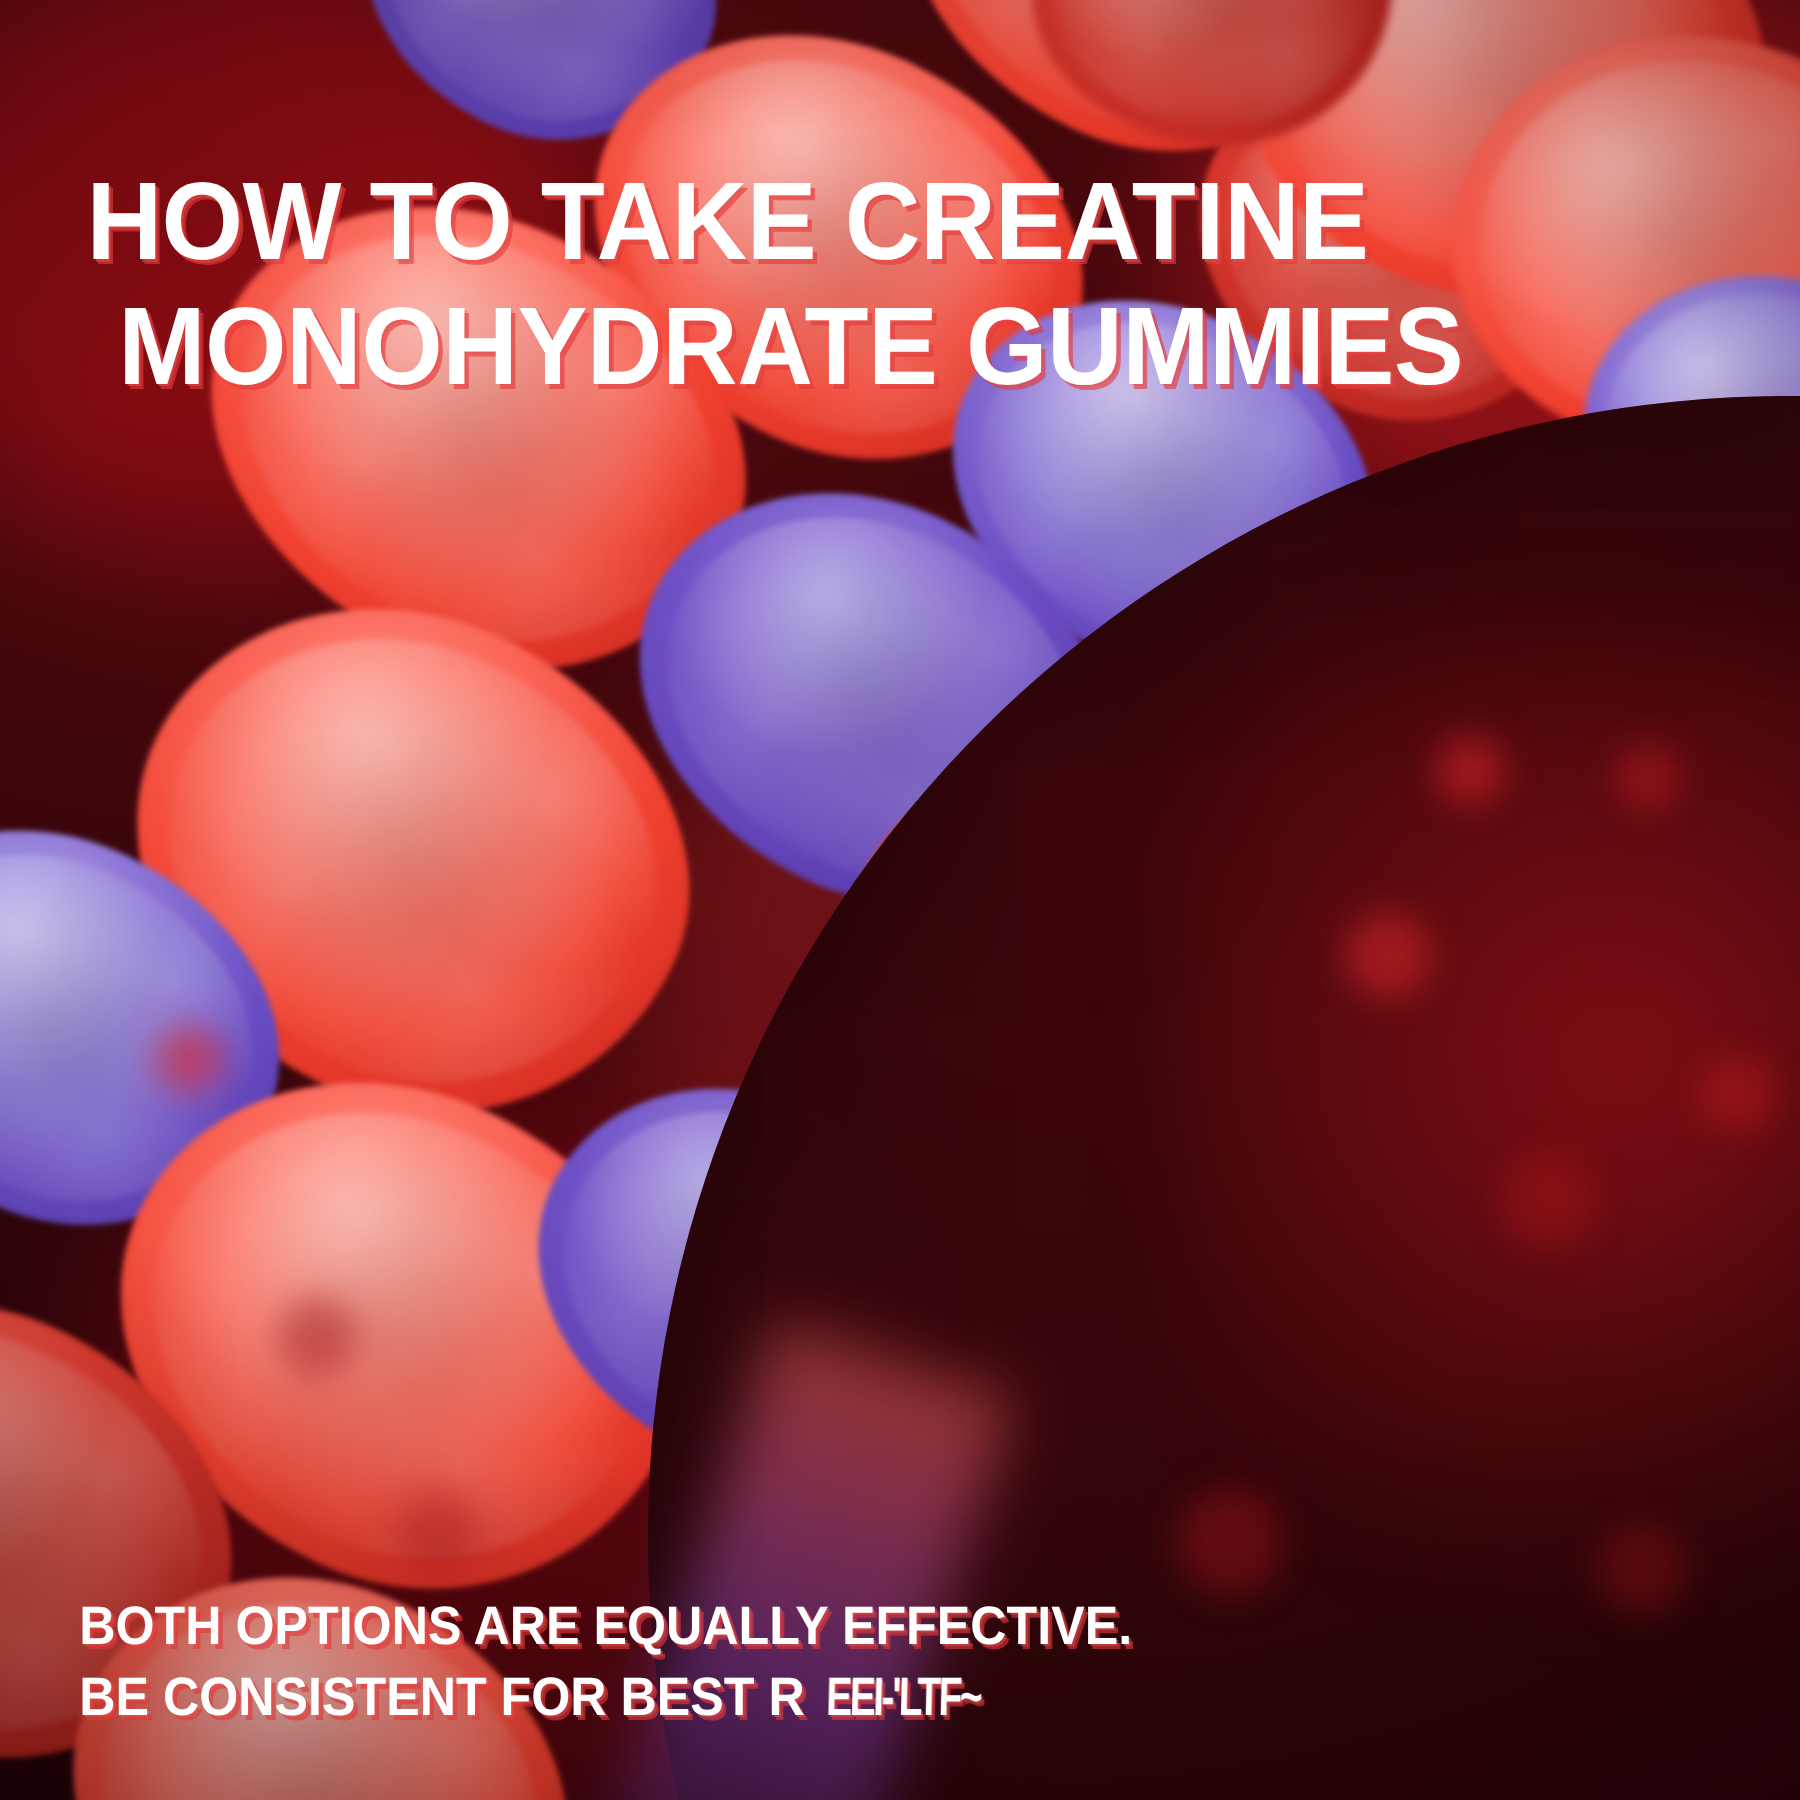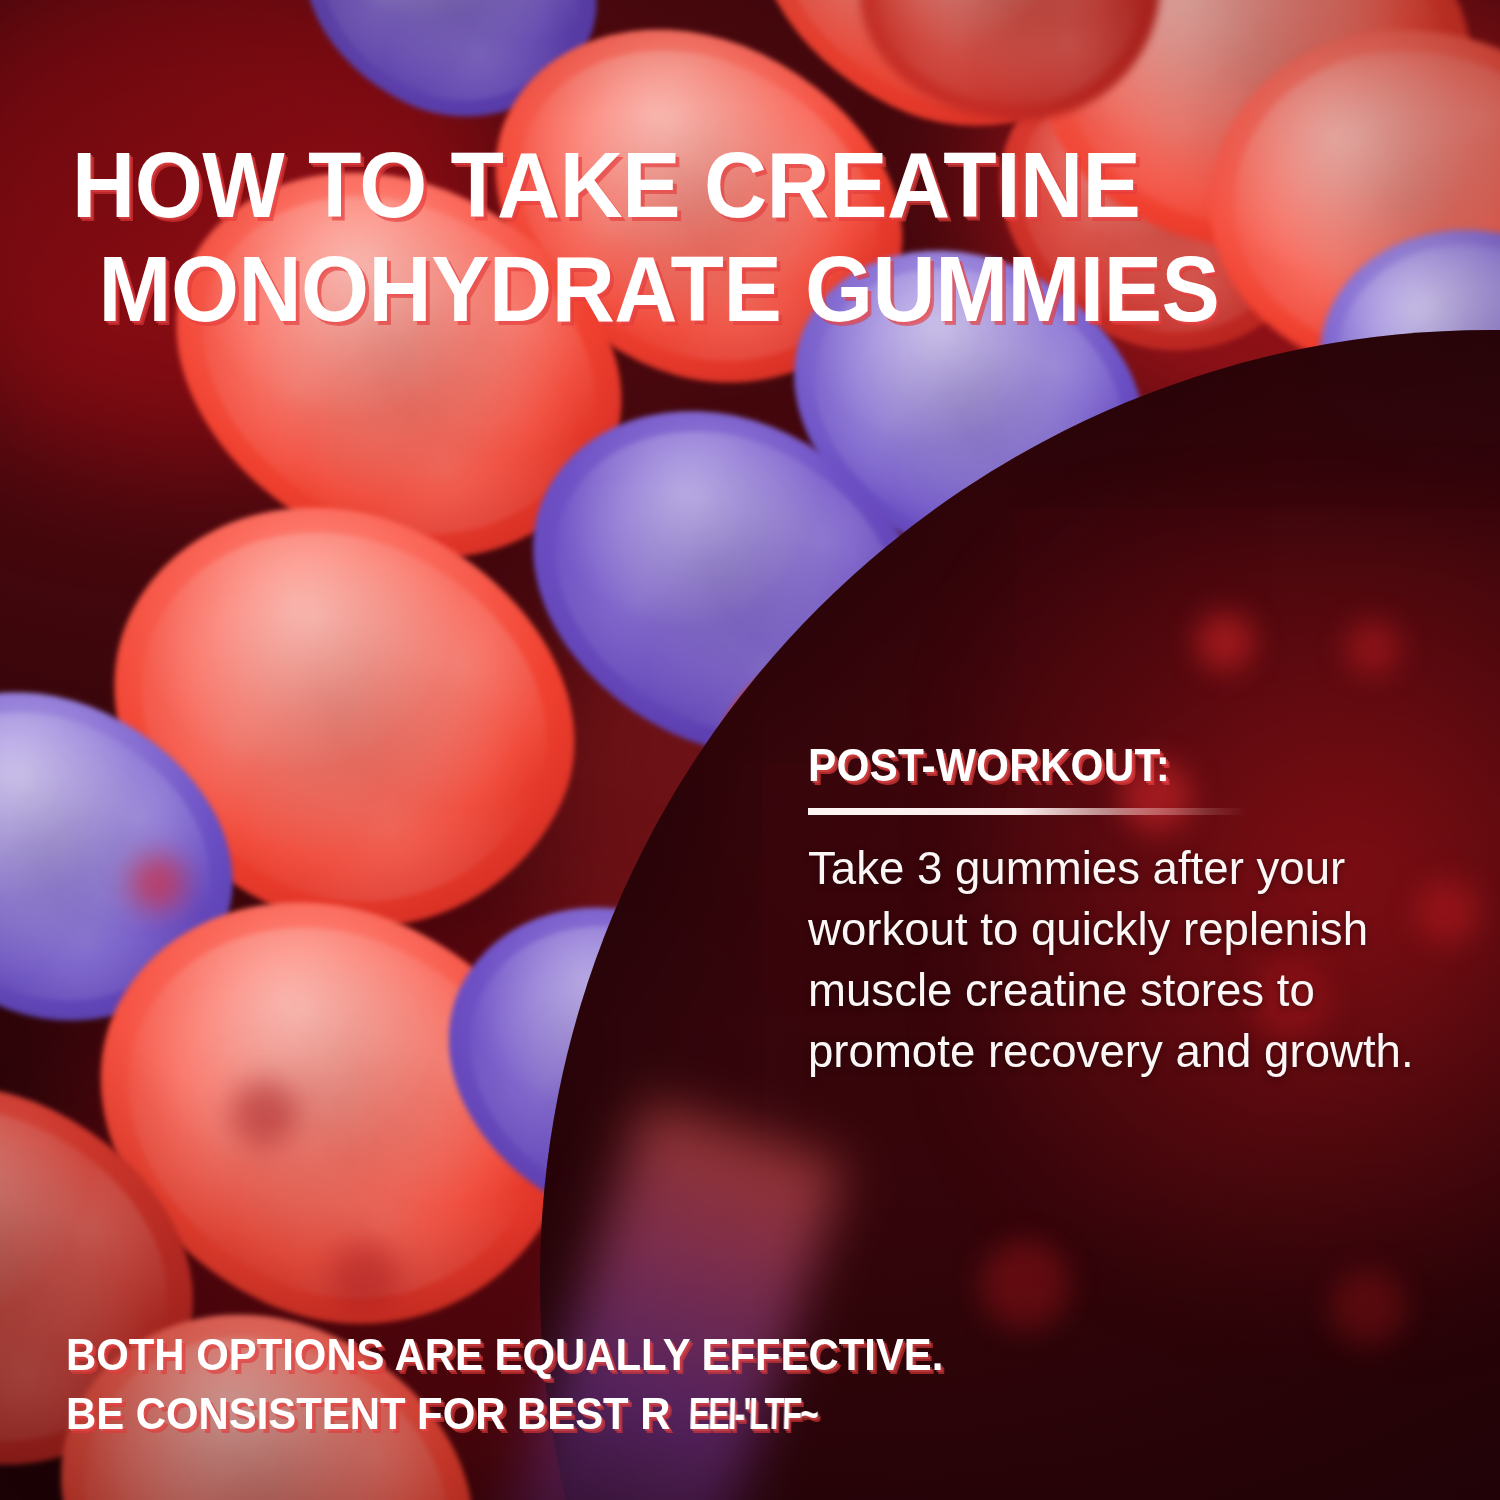--- a/index.html
+++ b/index.html
@@ -219,25 +219,20 @@
   <div class="vignette"></div>
 
   <div class="layer">
 
     <h1 class="headline">
       <span>HOW TO TAKE CREATINE</span>
       <span class="l2">MONOHYDRATE GUMMIES</span>
     </h1>
 
 
-    <div class="block" id="post-block">
-      <div class="kicker">POST-WORKOUT:</div>
-      <div class="rule"></div>
-      <p class="body">Take 3 gummies after your workout to quickly replenish muscle creatine stores to promote recovery and growth.</p>
-    </div>
 
     <div class="footer">
       <div>BOTH OPTIONS ARE EQUALLY EFFECTIVE.</div>
       <div><span>BE CONSISTENT FOR BEST R</span><span class="glitch">EEI-'LTF~</span></div>
     </div>
 
   </div>
 </div>
 
 </body></html>

